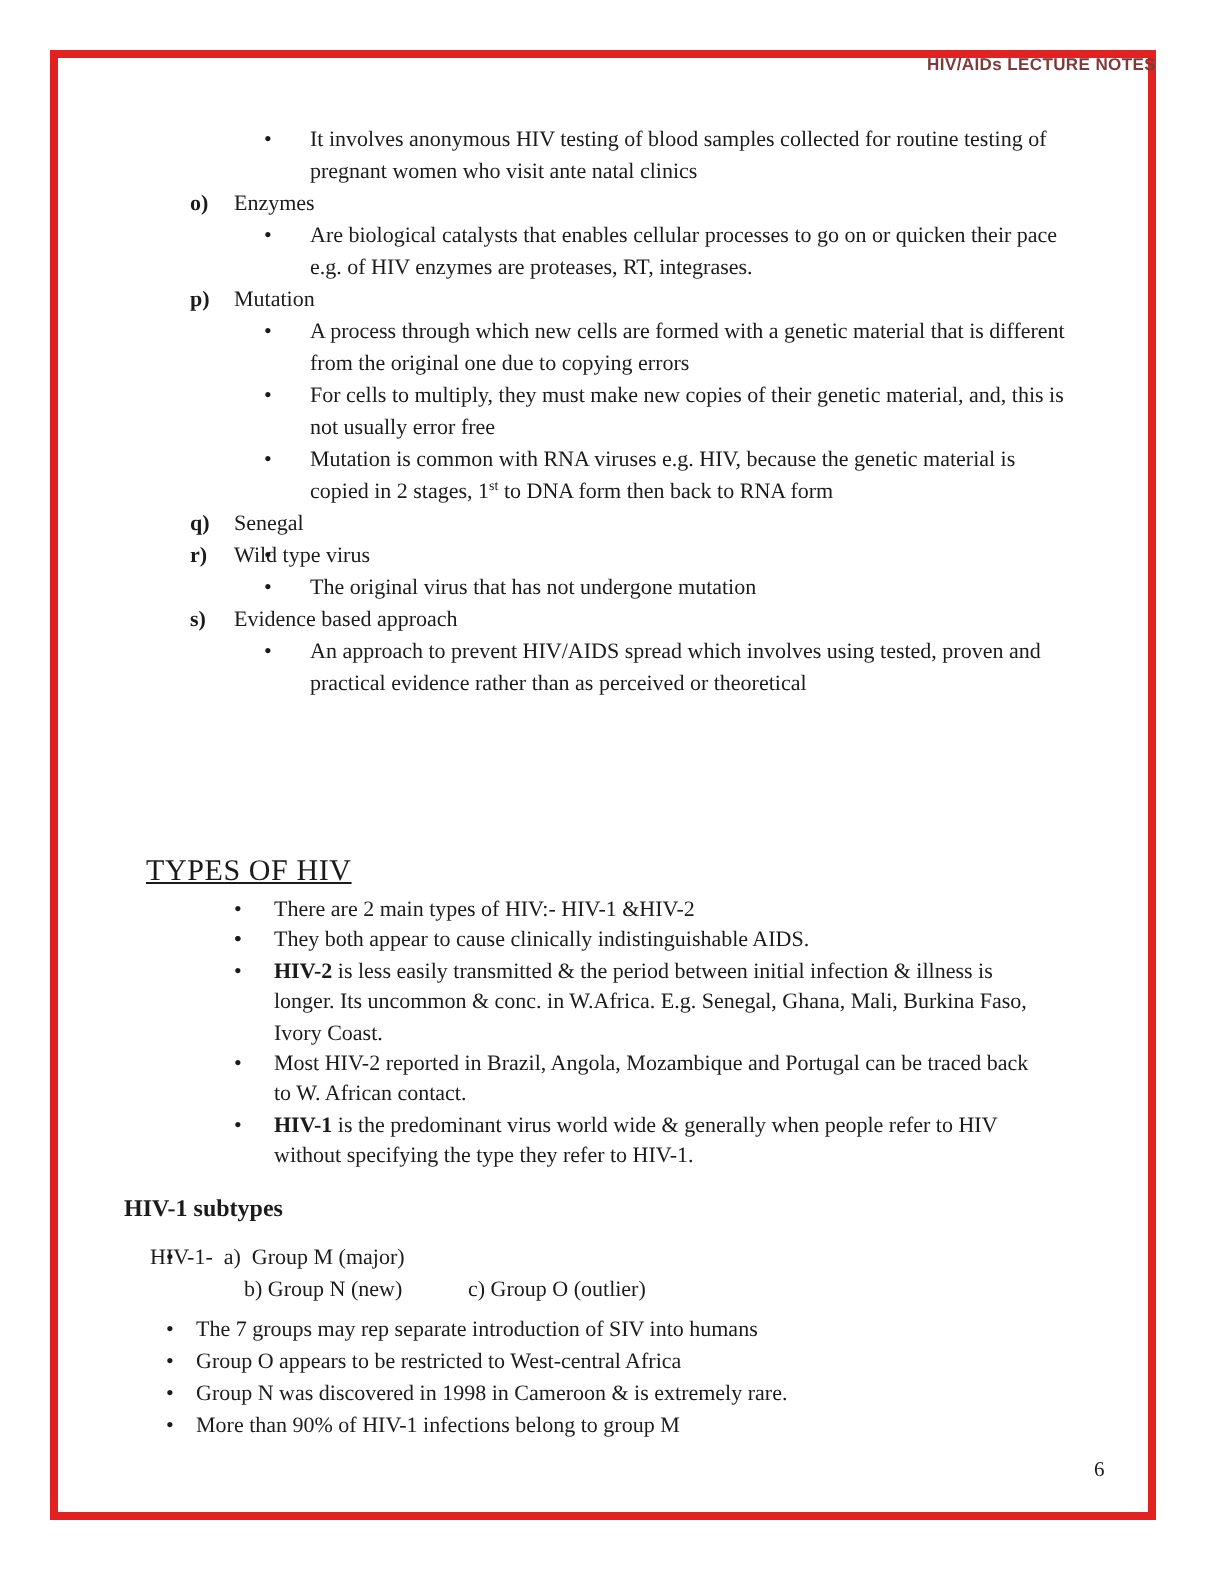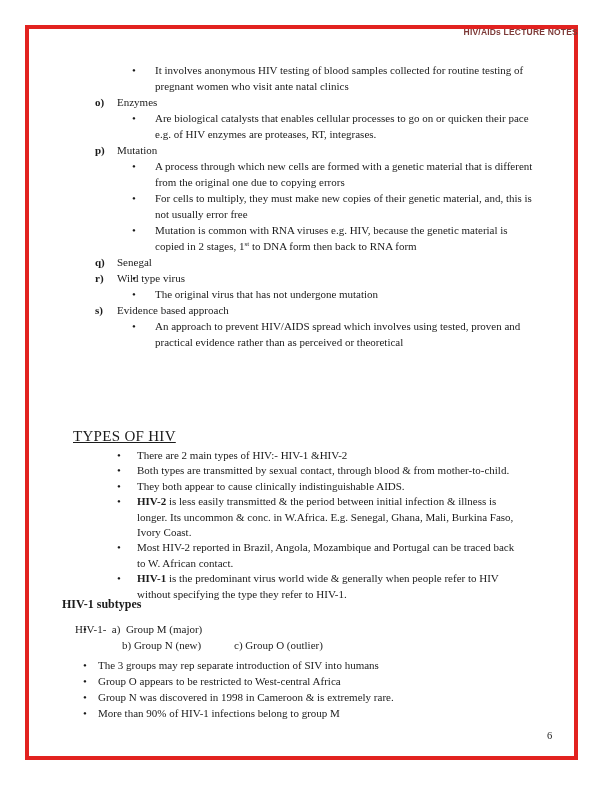--- a/index.html
+++ b/index.html
@@ -117,21 +117,20 @@
 
   <div class="types-heading">TYPES OF HIV</div>
 
   <div class="types-list">
     <div class="item b2">
         <span class="bm">•</span>
         <p class="bt"><b></b><span>There are 2 main types of HIV:- HIV-1 &amp;HIV-2</span></p>
       </div>
     <div class="item b2">
         <span class="bm">•</span>
-        <p class="bt"><b></b><span>Both types are transmitted by sexual contact, through blood &amp; from mother-to-child.</span></p>
       </div>
     <div class="item b2">
         <span class="bm">•</span>
         <p class="bt"><b></b><span>They both appear to cause clinically indistinguishable AIDS.</span></p>
       </div>
     <div class="item b2">
         <span class="bm">•</span>
         <p class="bt"><b>HIV-2</b><span> is less easily transmitted &amp; the period between initial infection &amp; illness is
 longer. Its uncommon &amp; conc. in W.Africa. E.g. Senegal, Ghana, Mali, Burkina Faso,
 Ivory Coast.</span></p>
@@ -151,21 +150,21 @@
   <div class="subtypes-heading">HIV-1 subtypes</div>
 
   <div class="item group-item">
       <span class="bm">•</span>
       <div class="bt"><div class="gline1">HIV-1-  a)  Group M (major)</div><div class="gline2"><span class="gb">b) Group N (new)</span><span class="gc">c) Group O (outlier)</span></div></div>
     </div>
 
   <div class="final-list">
     <div class="item b3">
         <span class="bm">•</span>
-        <p class="bt">The 3 groups may rep separate introduction of SIV into humans</p>
+        <p class="bt">The 7 groups may rep separate introduction of SIV into humans</p>
       </div>
     <div class="item b3">
         <span class="bm">•</span>
         <p class="bt">Group O appears to be restricted to West-central Africa</p>
       </div>
     <div class="item b3">
         <span class="bm">•</span>
         <p class="bt">Group N was discovered in 1998 in Cameroon &amp; is extremely rare.</p>
       </div>
     <div class="item b3">

